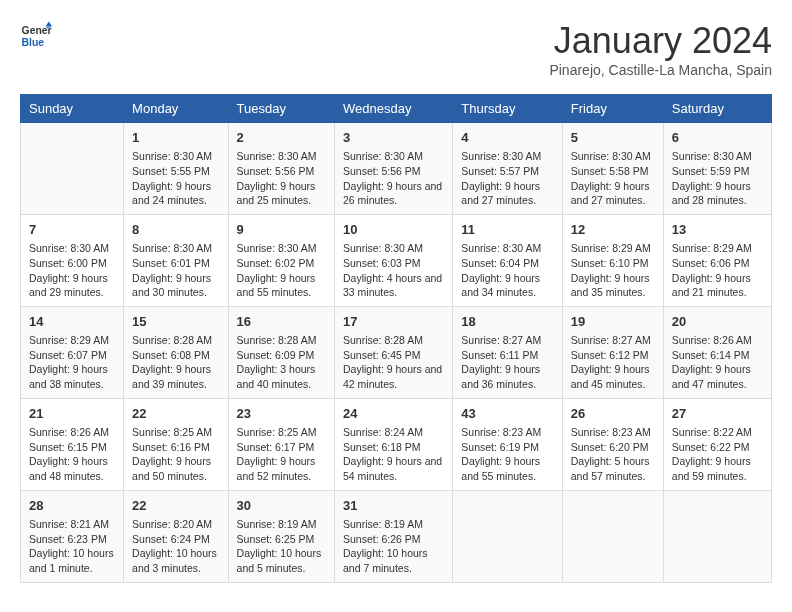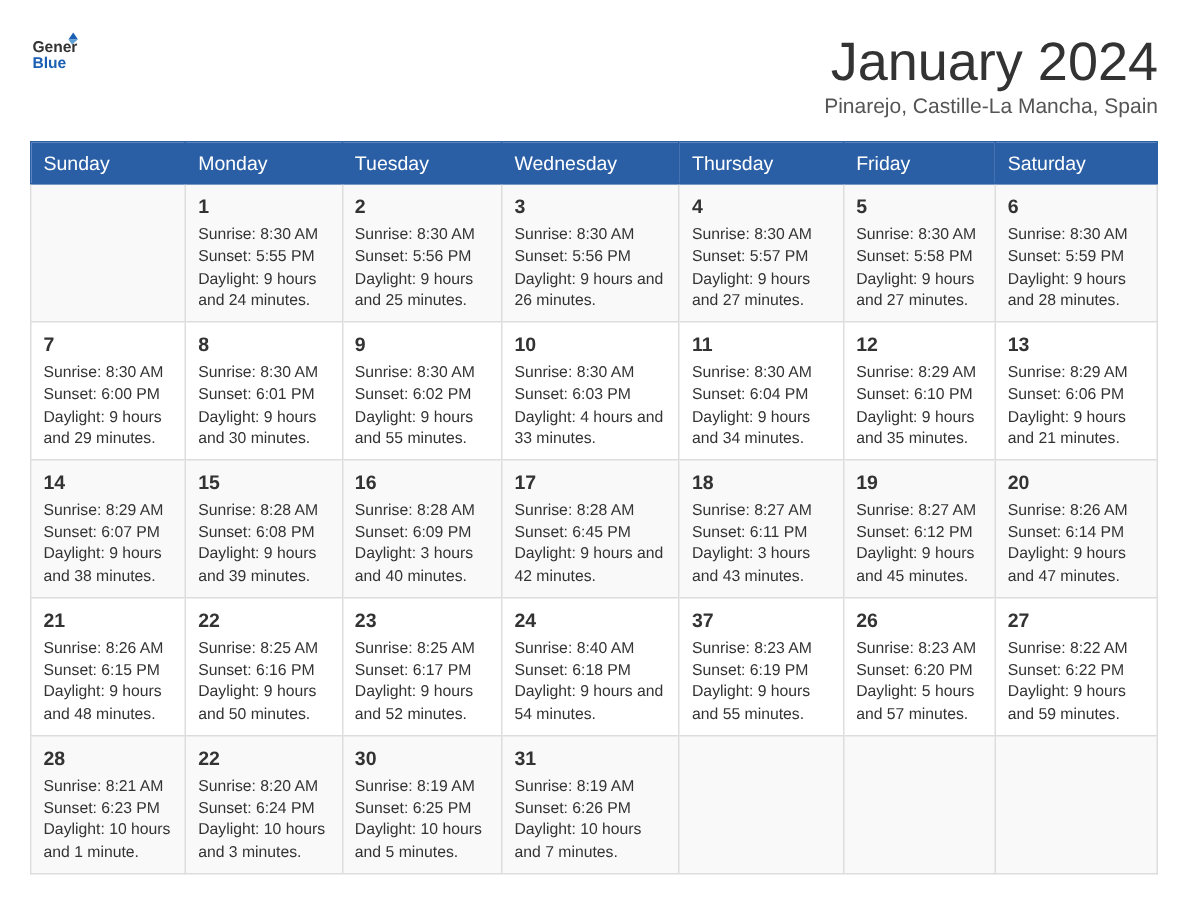--- a/index.html
+++ b/index.html
@@ -209,21 +209,21 @@
         <td>
           <div class="day-num">17</div>
           <div class="day-detail">Sunrise: 8:28 AM</div>
           <div class="day-detail">Sunset: 6:45 PM</div>
           <div class="day-detail">Daylight: 9 hours and 42 minutes.</div>
         </td>
         <td>
           <div class="day-num">18</div>
           <div class="day-detail">Sunrise: 8:27 AM</div>
           <div class="day-detail">Sunset: 6:11 PM</div>
-          <div class="day-detail">Daylight: 3 hours and 43 minutes.</div>
+          <div class="day-detail">Daylight: 9 hours and 36 minutes.</div>
         </td>
         <td>
           <div class="day-num">19</div>
           <div class="day-detail">Sunrise: 8:27 AM</div>
           <div class="day-detail">Sunset: 6:12 PM</div>
           <div class="day-detail">Daylight: 9 hours and 45 minutes.</div>
         </td>
         <td>
           <div class="day-num">20</div>
           <div class="day-detail">Sunrise: 8:26 AM</div>
@@ -245,26 +245,26 @@
           <div class="day-detail">Daylight: 9 hours and 50 minutes.</div>
         </td>
         <td>
           <div class="day-num">23</div>
           <div class="day-detail">Sunrise: 8:25 AM</div>
           <div class="day-detail">Sunset: 6:17 PM</div>
           <div class="day-detail">Daylight: 9 hours and 52 minutes.</div>
         </td>
         <td>
           <div class="day-num">24</div>
-          <div class="day-detail">Sunrise: 8:40 AM</div>
+          <div class="day-detail">Sunrise: 8:24 AM</div>
           <div class="day-detail">Sunset: 6:18 PM</div>
           <div class="day-detail">Daylight: 9 hours and 54 minutes.</div>
         </td>
         <td>
-          <div class="day-num">37</div>
+          <div class="day-num">43</div>
           <div class="day-detail">Sunrise: 8:23 AM</div>
           <div class="day-detail">Sunset: 6:19 PM</div>
           <div class="day-detail">Daylight: 9 hours and 55 minutes.</div>
         </td>
         <td>
           <div class="day-num">26</div>
           <div class="day-detail">Sunrise: 8:23 AM</div>
           <div class="day-detail">Sunset: 6:20 PM</div>
           <div class="day-detail">Daylight: 5 hours and 57 minutes.</div>
         </td>

